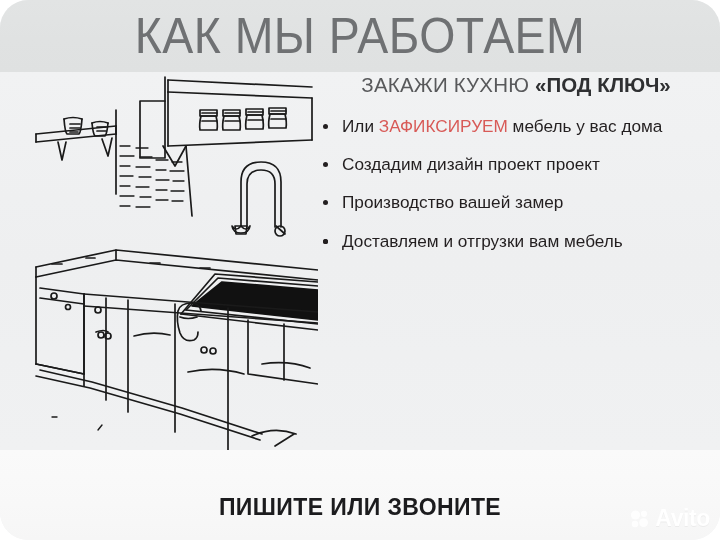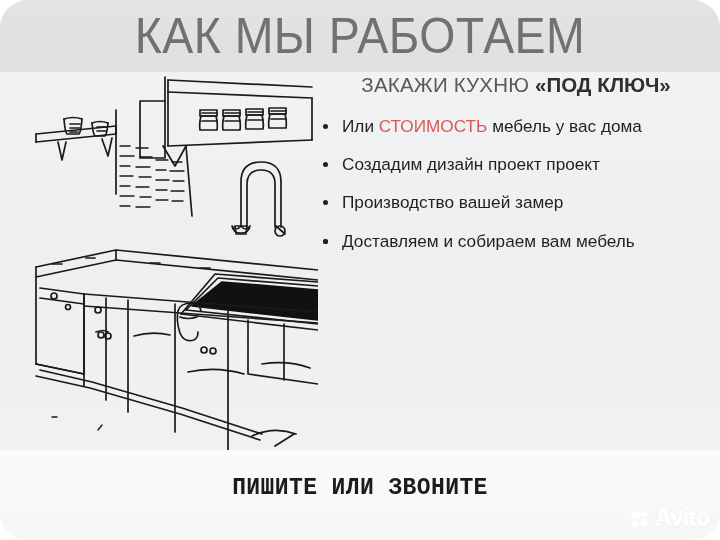--- a/index.html
+++ b/index.html
@@ -112,25 +112,26 @@
   }
   
   .footer {
     position: absolute;
     left: 0;
     top: 476px;
     width: 720px;
     text-align: center;
   }
   .footer-line {
-    font-family: Liberation Mono, monospace;
+    font-family: Liberation Sans, sans-serif;
     font-weight: 700;
     color: #1c1c1e;
     letter-spacing: 0.4px;
     white-space: nowrap;
+    margin-top: 19px;
   }
   .footer-line.l1 { font-size: 23px; line-height: 25px; }
   .footer-line.l2 { font-size: 23px; line-height: 26px; }
   
   .watermark {
     position: absolute;
     right: 10px;
     bottom: 8px;
     display: flex;
     align-items: center;
@@ -300,33 +301,33 @@
   </svg>
 
   <div class="content">
 
     <div class="subtitle">
       <span>ЗАКАЖИ КУХНЮ </span><span class="bold">«ПОД КЛЮЧ»</span>
     </div>
 
     <ul class="bullets">
       <li>
-        <span class="dot"></span><span>Или </span><span class="hl-red">СТОИМОСТЬ</span><span> мебель у вас дома</span>
+        <span class="dot"></span><span>Или </span><span class="hl-red">ЗАФИКСИРУЕМ</span><span> мебель у вас дома</span>
       </li>
       <li>
         <span class="dot"></span><span>Создадим дизайн проект проект</span><span class="hl-red"></span><span></span>
       </li>
       <li>
         <span class="dot"></span><span>Производство вашей замер</span><span class="hl-red"></span><span></span>
       </li>
       <li>
         <span class="dot"></span><span class="hl-red"></span><span></span>
       </li>
       <li>
-        <span class="dot"></span><span>Доставляем и собираем вам мебель</span><span class="hl-red"></span><span></span>
+        <span class="dot"></span><span>Доставляем и отгрузки вам мебель</span><span class="hl-red"></span><span></span>
       </li>
     </ul>
   </div>
 
   <div class="footer">
     <div class="footer-line l1">ПИШИТЕ ИЛИ ЗВОНИТЕ</div>
   </div>
 
   <div class="watermark">
     <svg width="22" height="20" viewBox="0 0 22 20">

